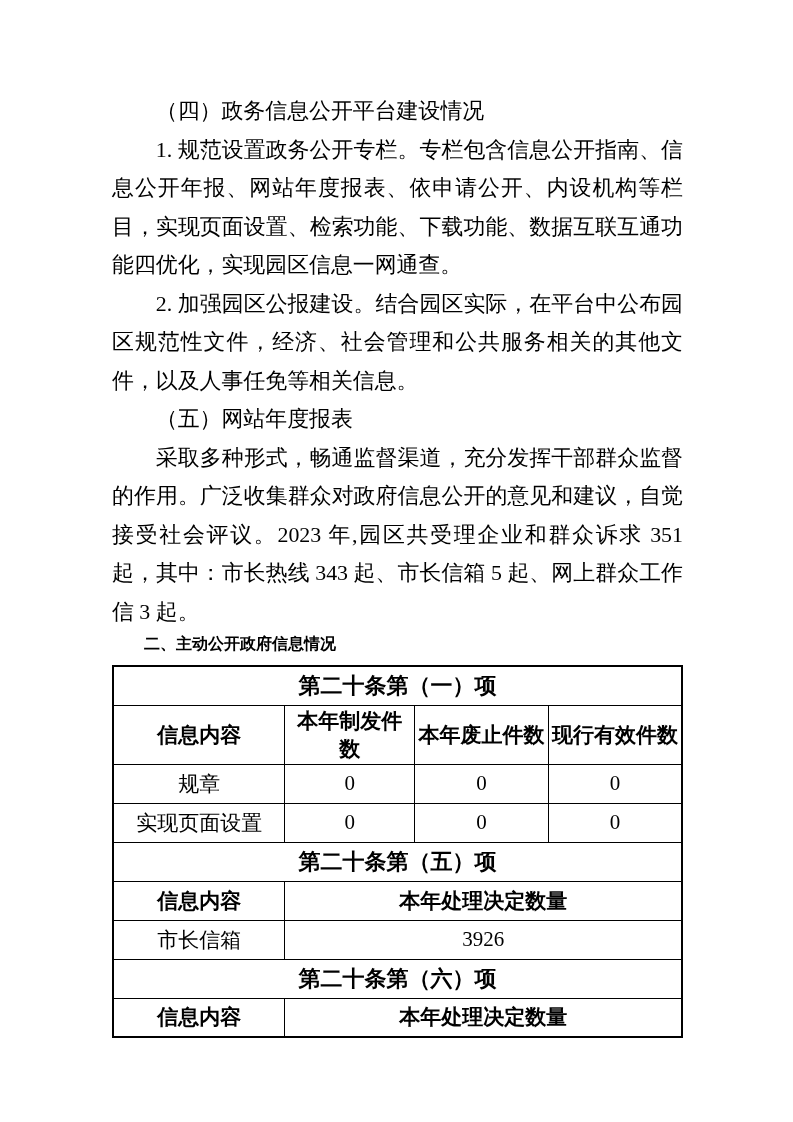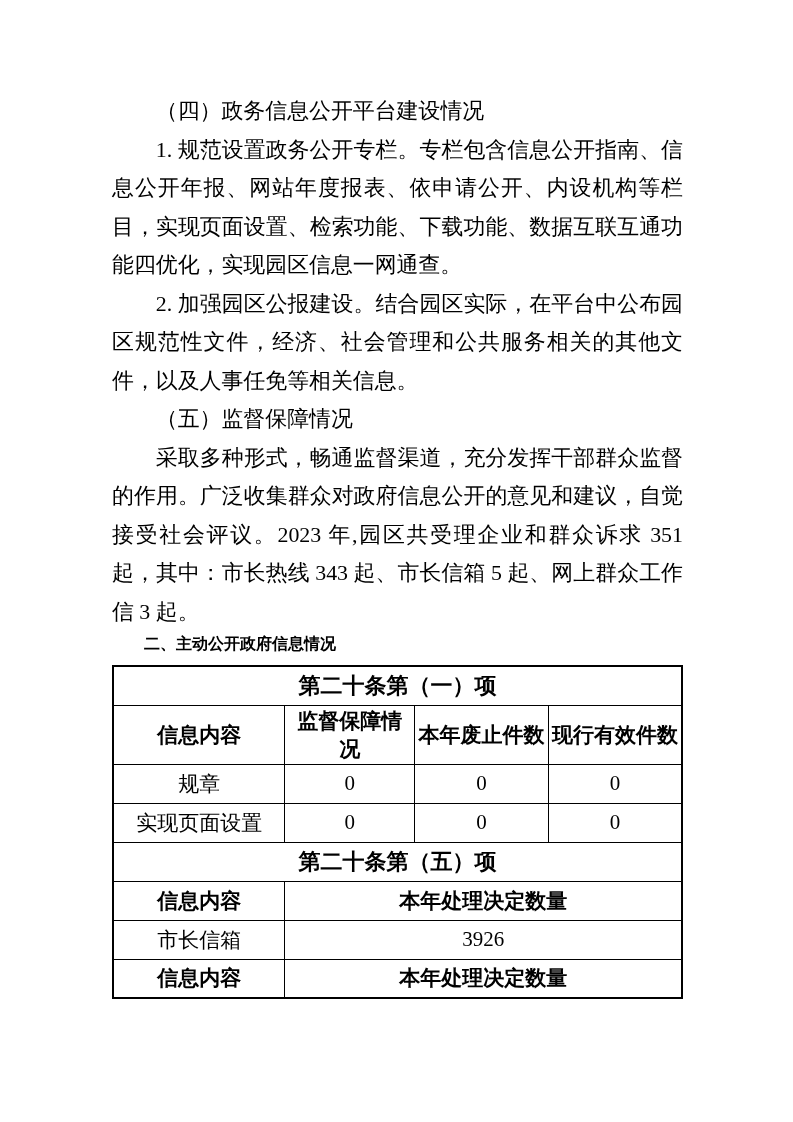--- a/index.html
+++ b/index.html
@@ -75,40 +75,40 @@
 </style>
 </head>
 <body>
 
 <div class="page">
   <div class="content">
 
     <p class="body-par">（四）政务信息公开平台建设情况</p>
     <p class="body-par">1. 规范设置政务公开专栏。专栏包含信息公开指南、信息公开年报、网站年度报表、依申请公开、内设机构等栏目，实现页面设置、检索功能、下载功能、数据互联互通功能四优化，实现园区信息一网通查。</p>
     <p class="body-par">2. 加强园区公报建设。结合园区实际，在平台中公布园区规范性文件，经济、社会管理和公共服务相关的其他文件，以及人事任免等相关信息。</p>
-    <p class="body-par">（五）监督保障情况</p>
+    <p class="body-par">（五）网站年度报表</p>
     <p class="body-par">采取多种形式，畅通监督渠道，充分发挥干部群众监督的作用。广泛收集群众对政府信息公开的意见和建议，自觉接受社会评议。2023 年,园区共受理企业和群众诉求 351 起，其中：市长热线 343 起、市长信箱 5 起、网上群众工作信 3 起。</p>
 
     <h2 class="section-heading">二、主动公开政府信息情况</h2>
 
     <table class="info-table">
       <colgroup>
         <col style="width:30.2%">
         <col style="width:22.8%">
         <col style="width:23.5%">
         <col style="width:23.5%">
       </colgroup>
 
       <tbody>
           <tr>
         <td colspan="4" class="cell-title">第二十条第（一）项</td>
       </tr>
       <tr>
         <td class="cell-header">信息内容</td>
-        <td class="cell-header">监督保障情况</td>
+        <td class="cell-header">本年制发件数</td>
         <td class="cell-header">本年废止件数</td>
         <td class="cell-header">现行有效件数</td>
       </tr>
       <tr>
         <td class="cell-data">规章</td>
         <td class="cell-data">0</td>
         <td class="cell-data">0</td>
         <td class="cell-data">0</td>
       </tr>
       <tr>
@@ -124,20 +124,23 @@
       <tr>
         <td class="cell-header">信息内容</td>
         <td colspan="3" class="cell-header">本年处理决定数量</td>
       </tr>
       <tr>
         <td class="cell-data">市长信箱</td>
         <td colspan="3" class="cell-data">3926</td>
       </tr>
 
       <tr>
+        <td colspan="4" class="cell-title">第二十条第（六）项</td>
+      </tr>
+      <tr>
         <td class="cell-header">信息内容</td>
         <td colspan="3" class="cell-header">本年处理决定数量</td>
       </tr>
     </tbody>
       </table>
 
   </div>
 </div>
 
 </body></html>

